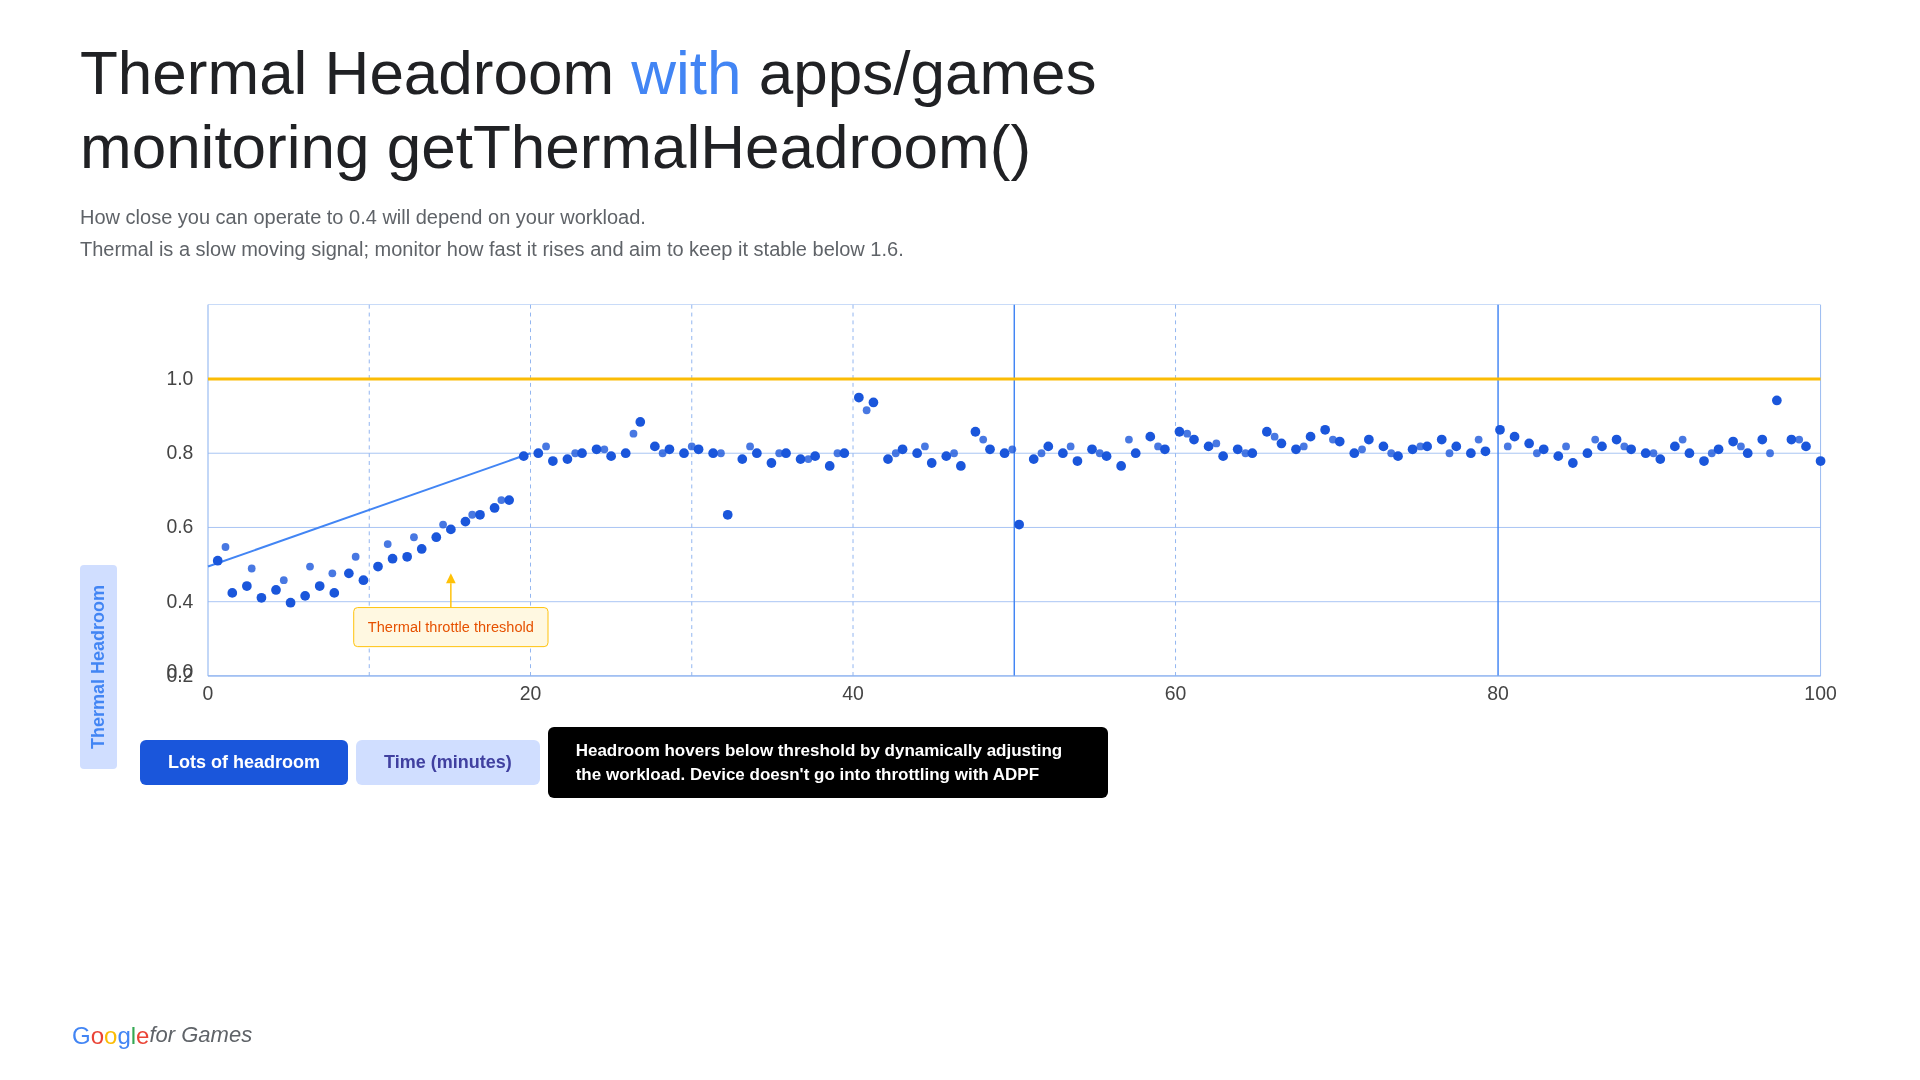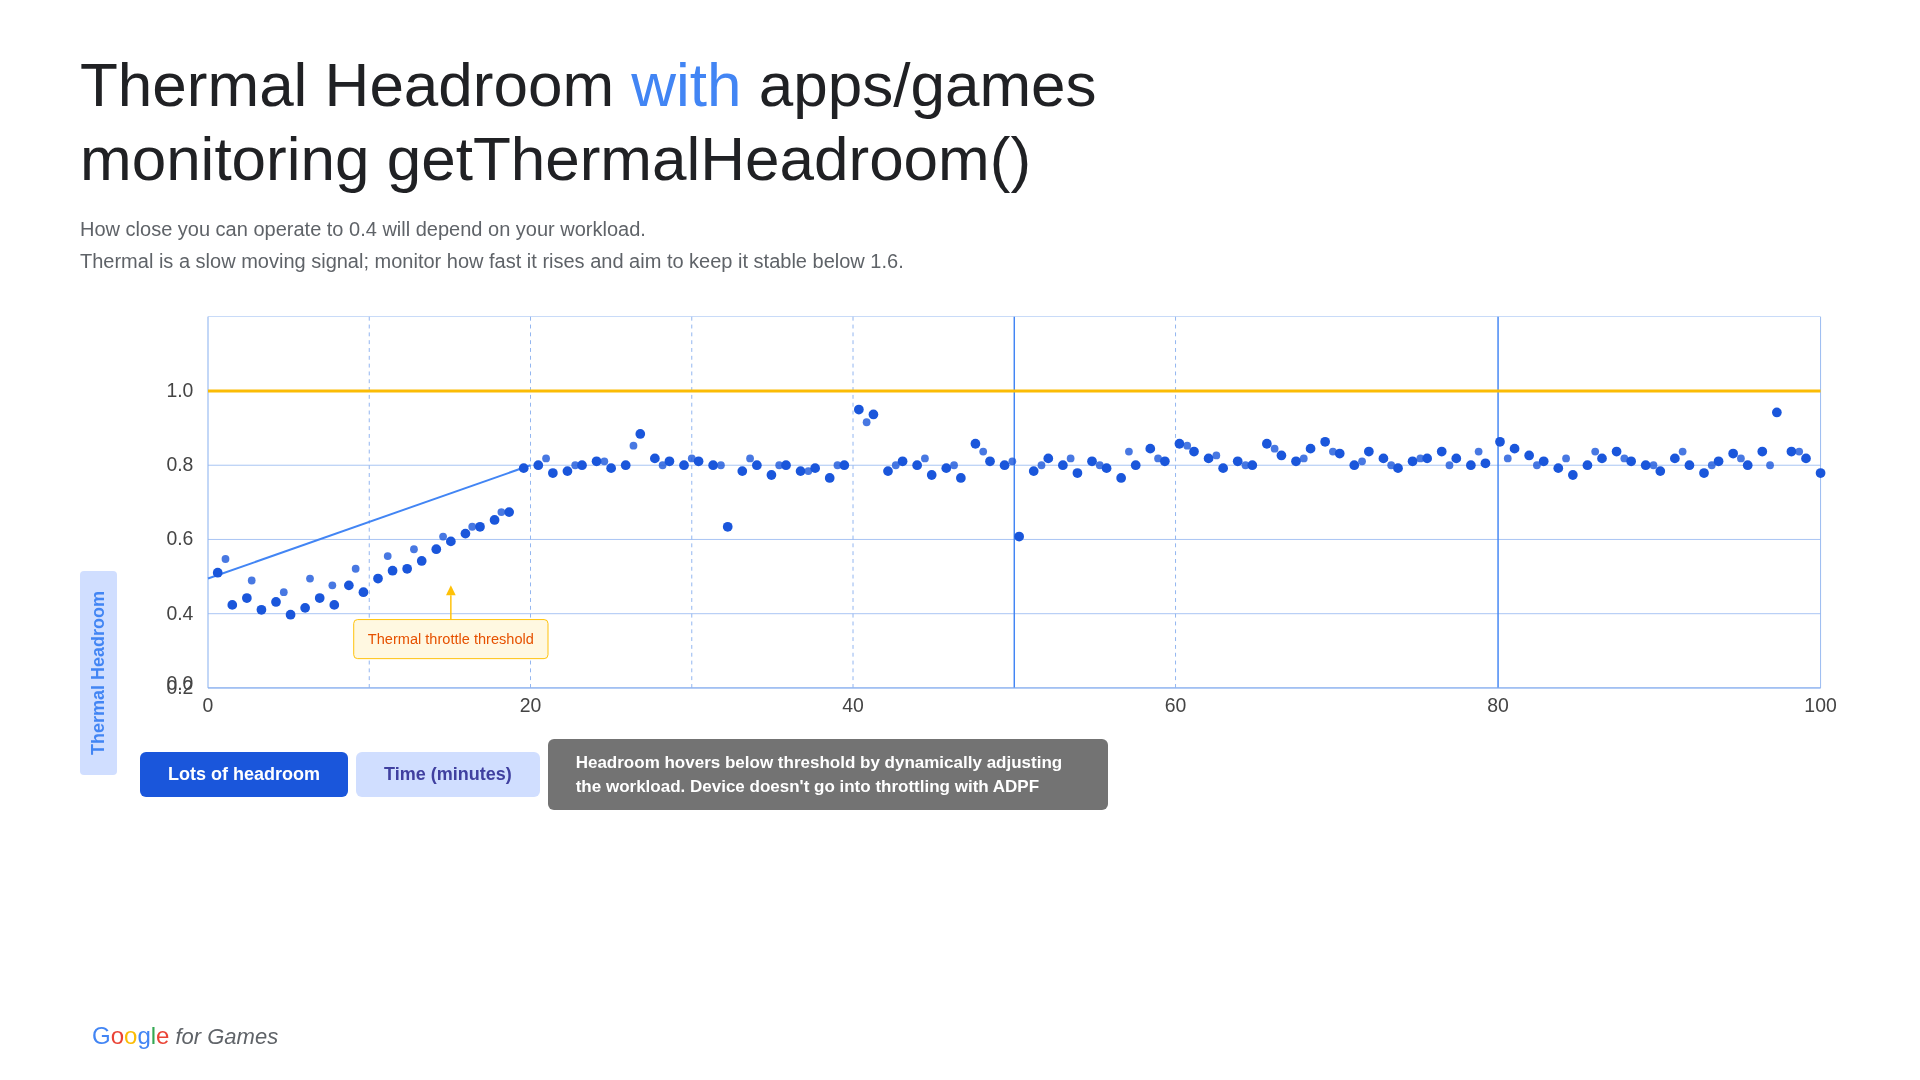--- a/index.html
+++ b/index.html
@@ -6,21 +6,21 @@
     body {
       width: 1920px;
       height: 1080px;
       background: #ffffff;
       font-family: 'Arial', sans-serif;
       overflow: hidden;
       position: relative;
     }
 
     .container {
-      padding: 48px 80px 40px 80px;
+      padding: 36px 80px 40px 80px;
       width: 100%;
       height: 100%;
       display: flex;
       flex-direction: column;
     }
 
     .title-section {
       margin-bottom: 20px;
     }
 
@@ -103,35 +103,35 @@
       background: #1a56db;
       color: #ffffff;
     }
 
     .label-btn-light {
       background: #d0deff;
       color: #4040a0;
     }
 
     .label-btn-darkblue {
-      background: #737373;
+      background: #000000;
       color: #ffffff;
       max-width: 560px;
       line-height: 1.4;
       font-size: 17px;
       text-align: left;
     }
 
     .google-logo {
       position: absolute;
       bottom: 30px;
-      left: 92px;
+      left: 72px;
       display: flex;
-      align-items: flex-end;
-      gap: 6px;
+      align-items: flex-start;
+      gap: 0;
       font-size: 22px;
     }
 
     .google-text {
       font-size: 24px;
       font-weight: 400;
     }
 
     .g-blue { color: #4285f4; }
     .g-red { color: #ea4335; }

